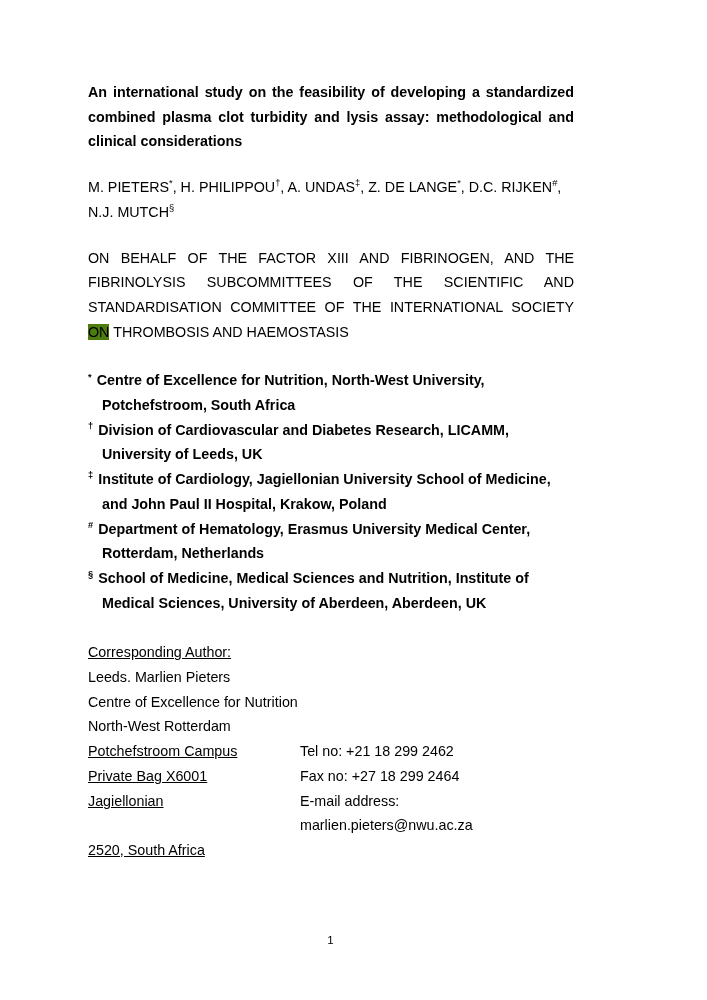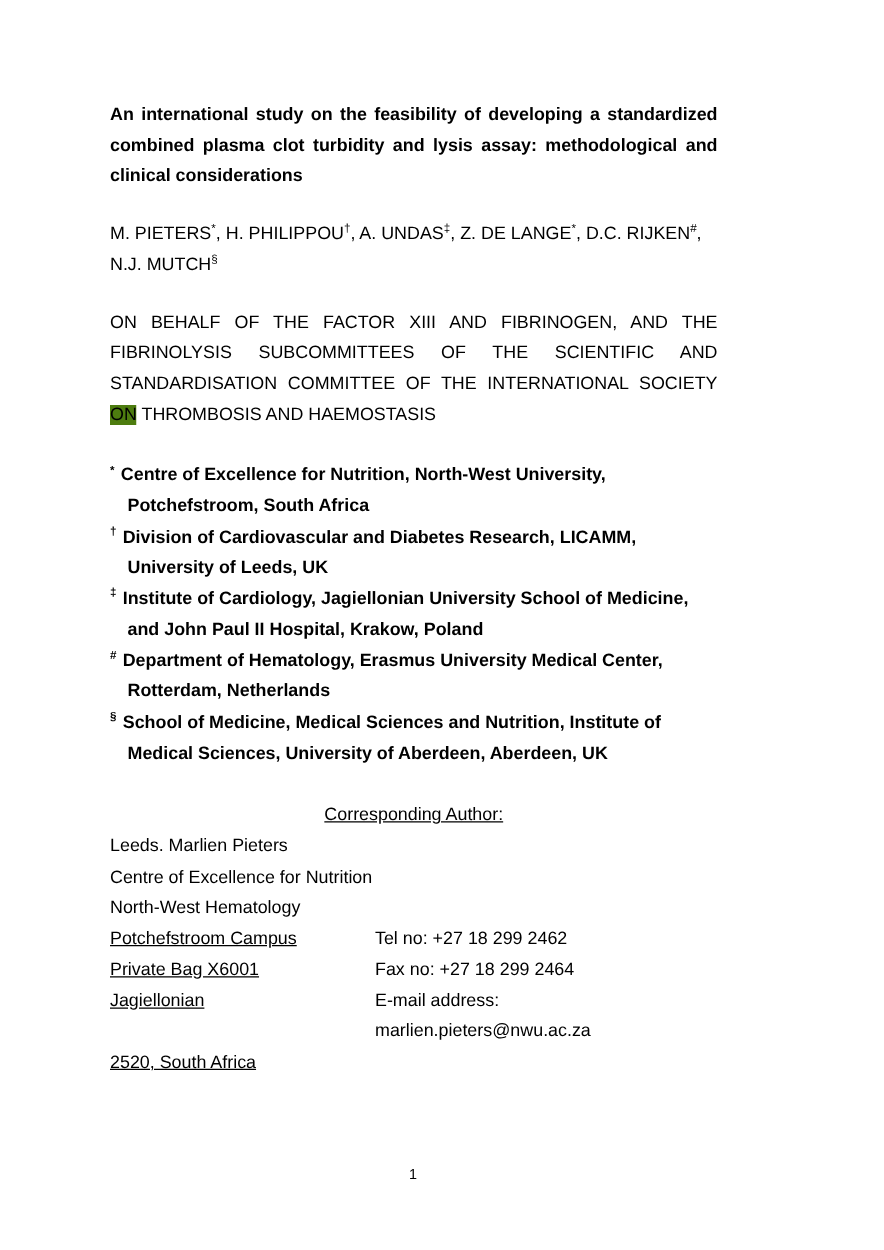--- a/index.html
+++ b/index.html
@@ -30,21 +30,21 @@
     line-height: 0;
   }
   .hl { background-color: #00ffff; }
   .affiliations { margin: 0 0 25px 0; font-weight: bold; }
   .affil {
     padding-left: 14px;
     text-indent: -14px;
   }
   .affil-marker { margin-right: 5px; }
   .corr p { margin: 0; }
-  .corr-heading { text-decoration: underline; text-align: center; }
+  .corr-heading { text-decoration: underline; }
   .contact-row { display: flex; }
   .contact-left { width: 212px; flex: none; text-decoration: underline; }
   .contact-right { flex: 1; }
   .footer {
     position: absolute;
     left: 0;
     right: 0;
     bottom: 53px;
     text-align: center;
     font-size: 11.5px;
@@ -67,25 +67,25 @@
     <div class="affil"><sup class="affil-marker">†</sup><span>Division of Cardiovascular and Diabetes Research, LICAMM, University of Leeds, UK</span></div>
     <div class="affil"><sup class="affil-marker">‡</sup><span>Institute of Cardiology, Jagiellonian University School of Medicine, and John Paul II Hospital, Krakow, Poland</span></div>
     <div class="affil"><sup class="affil-marker">#</sup><span>Department of Hematology, Erasmus University Medical Center, Rotterdam, Netherlands</span></div>
     <div class="affil"><sup class="affil-marker">§</sup><span>School of Medicine, Medical Sciences and Nutrition, Institute of Medical Sciences, University of Aberdeen, Aberdeen, UK</span></div>
   </div>
 
   <div class="corr">
     <p class="corr-heading">Corresponding Author:</p>
     <p>Leeds. Marlien Pieters</p>
     <p>Centre of Excellence for Nutrition</p>
-    <p>North-West Hematology</p>
+    <p>North-West Rotterdam</p>
 
     <div class="contact-row">
       <span class="contact-left">Potchefstroom Campus</span>
-      <span class="contact-right">Tel no: +27 18 299 2462</span>
+      <span class="contact-right">Tel no: +21 18 299 2462</span>
     </div>
     <div class="contact-row">
       <span class="contact-left">Private Bag X6001</span>
       <span class="contact-right">Fax no: +27 18 299 2464</span>
     </div>
     <div class="contact-row">
       <span class="contact-left">Jagiellonian</span>
       <span class="contact-right">E-mail address: marlien.pieters@nwu.ac.za</span>
     </div>
     <div class="contact-row">

